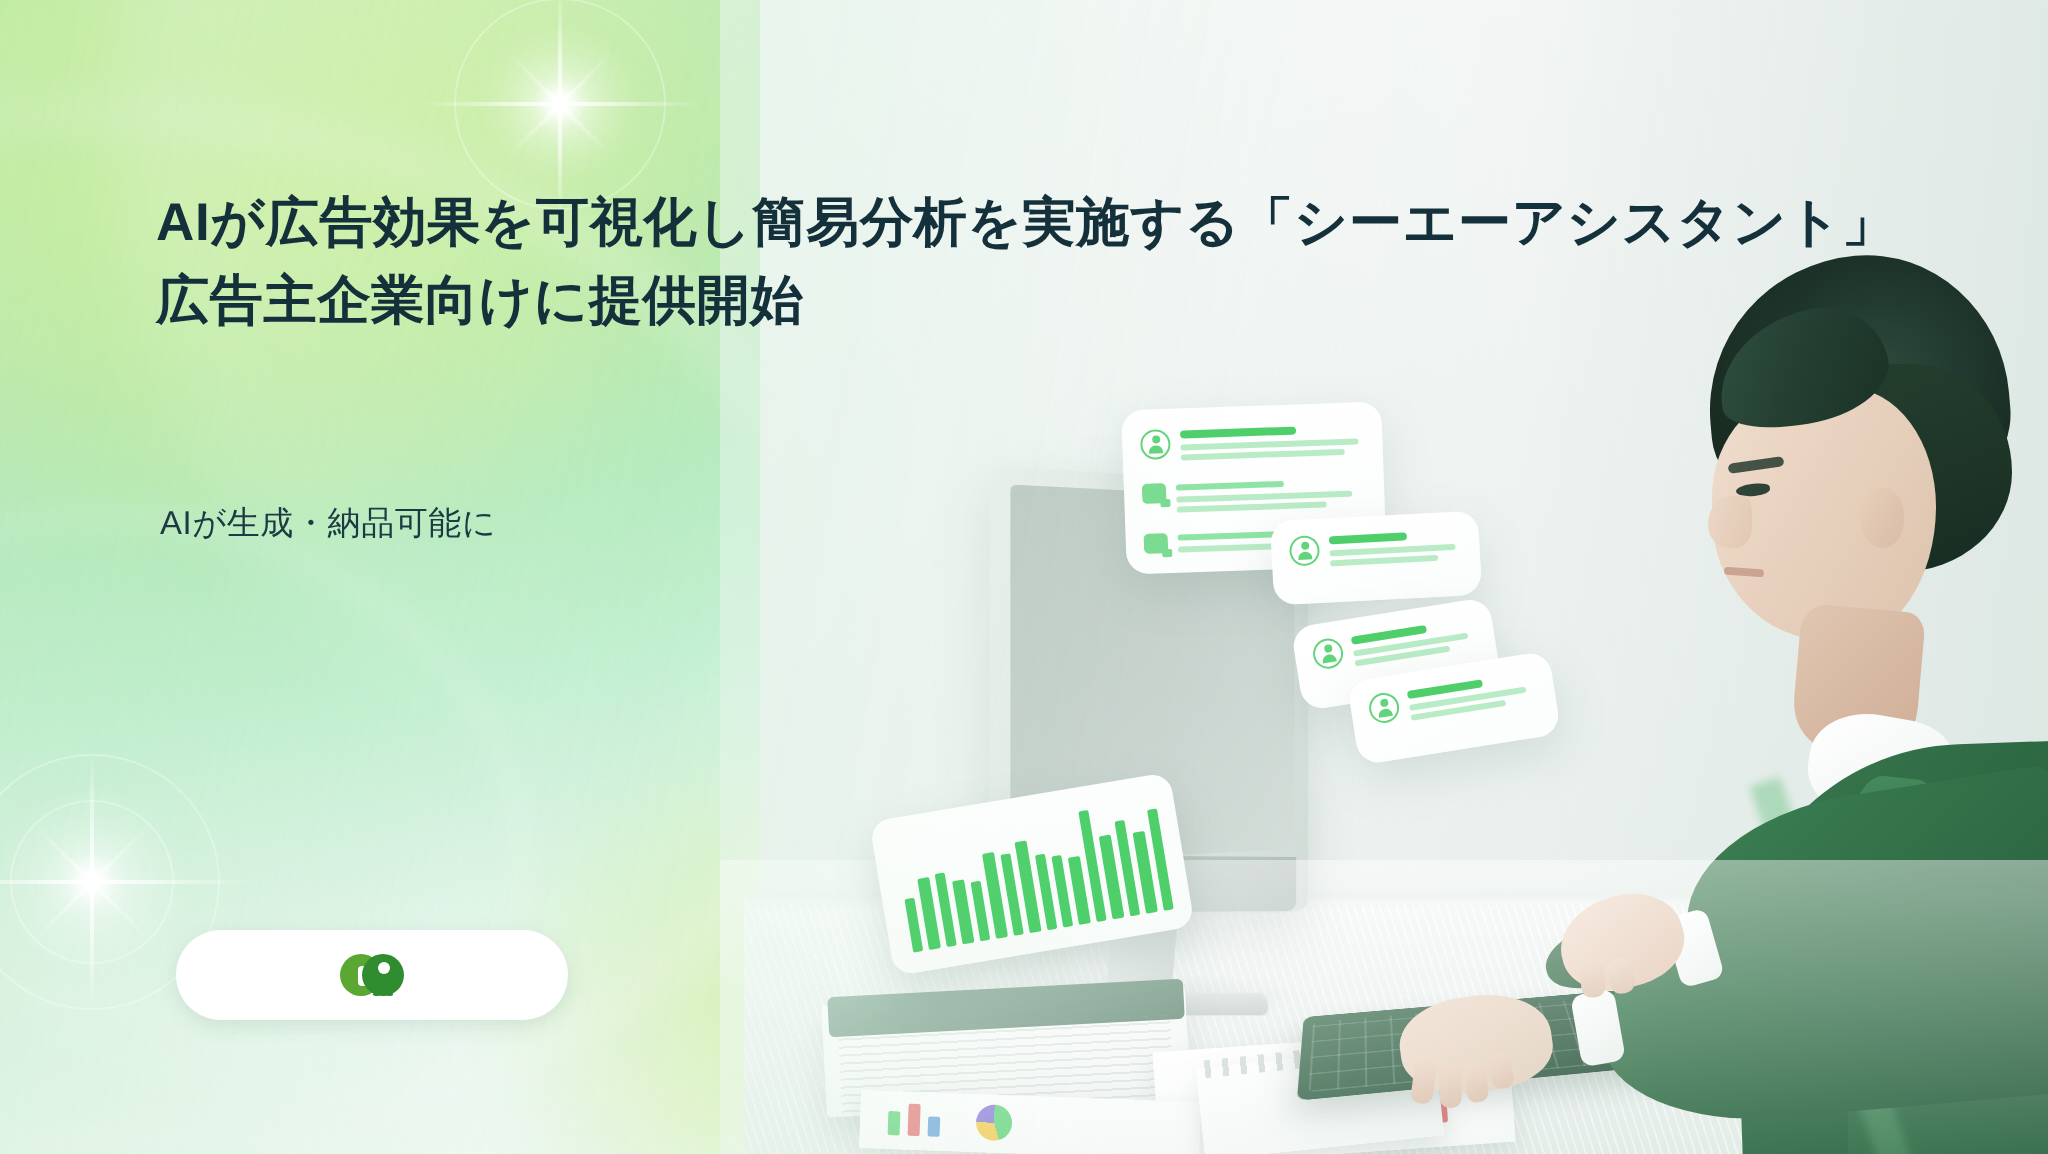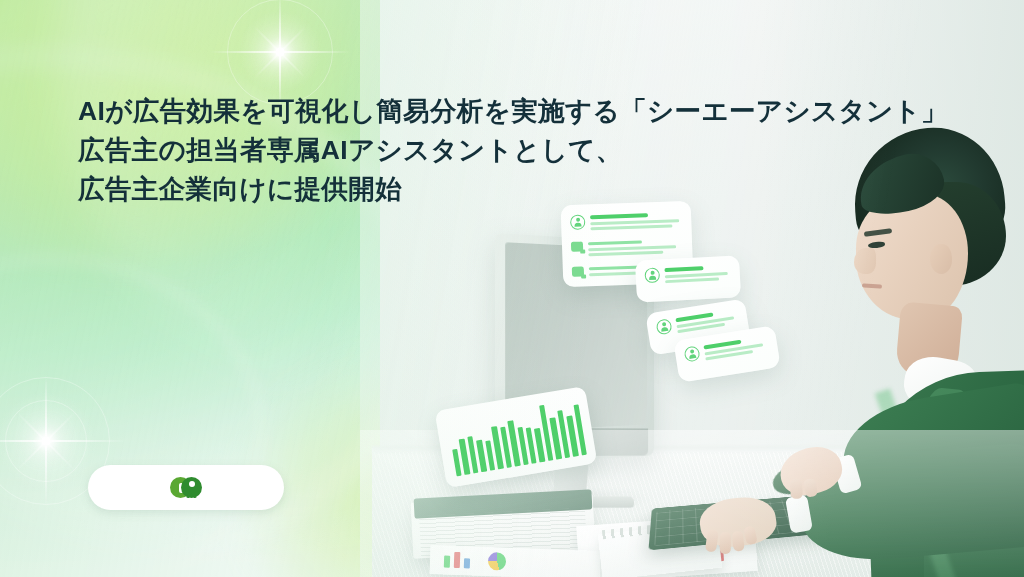--- a/index.html
+++ b/index.html
@@ -618,25 +618,25 @@
     <div class="ring" style="width:80px;height:80px;"></div>
     <div class="ray h" style="width:160px;"></div>
     <div class="ray v" style="width:132px;"></div>
     <div class="ray d1" style="width:84px;"></div>
     <div class="ray d2" style="width:84px;"></div>
     <div class="core"></div>
   </div>
 
   <div class="headline">
     <div>AIが広告効果を可視化し簡易分析を実施する「シーエーアシスタント」</div>
-    <div>広告主の担当者専属AIアシスタントとして、</div>
     <div>広告主企業向けに提供開始</div>
   </div>
 
   <div class="subline">
+    <div>AIが生成・納品可能に</div>
   </div>
 
   <div class="logo">
     <span class="logo-mark">
       <span class="logo-c"></span>
       <span class="logo-a"></span>
     </span>
   </div>
 
 </div>

